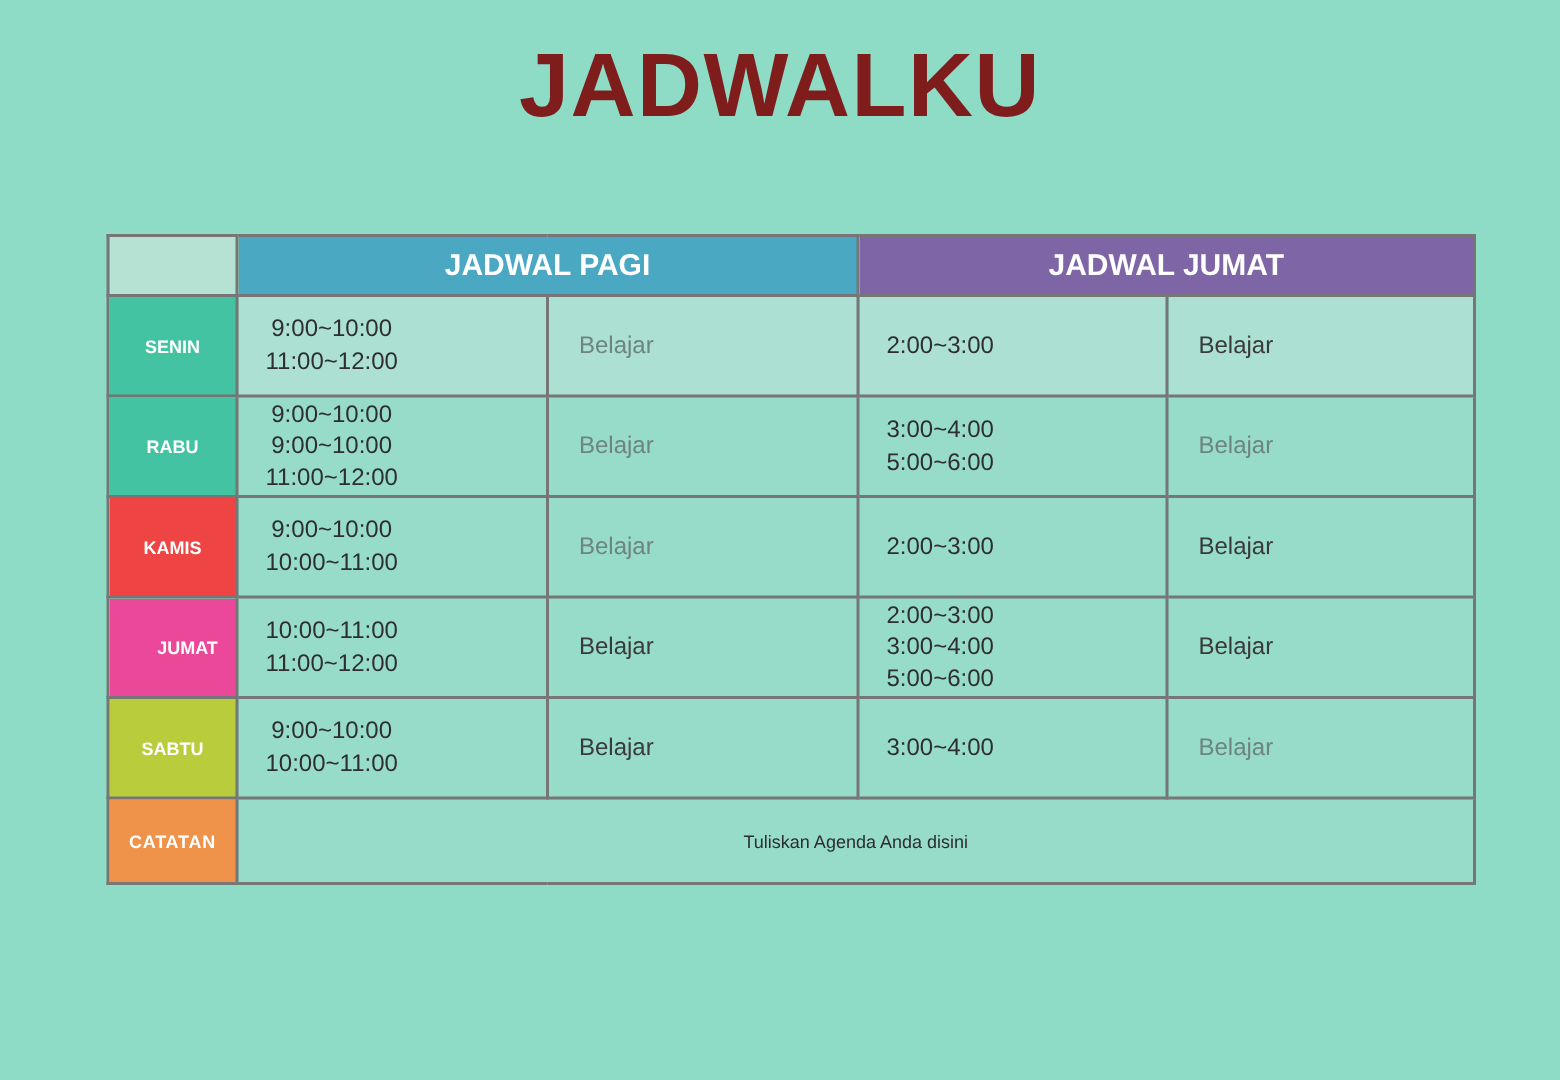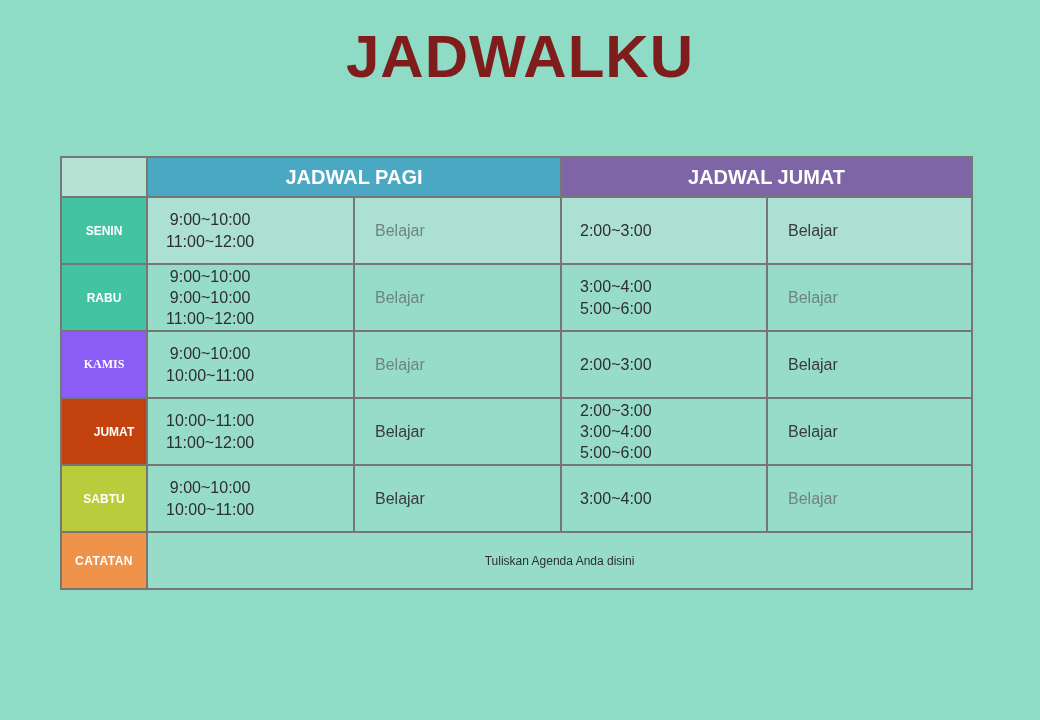--- a/index.html
+++ b/index.html
@@ -17,21 +17,21 @@
     left: 0;
     width: 100%;
     margin: 0;
     text-align: center;
     font-size: 60px;
     font-weight: bold;
     letter-spacing: 1px;
   }
   table.schedule {
     position: absolute;
-    left: 60px;
+    left: 71px;
     top: 156px;
     width: 911px;
     border-collapse: collapse;
     table-layout: fixed;
   }
   .schedule td, .schedule th {
     border: 2px solid #767676;
     padding: 0;
     overflow: hidden;
   }
@@ -124,29 +124,29 @@
       <td class="day-cell" style="background-color: rgb(68, 195, 163);">RABU</td>
       <td class="time-cell" style="background-color: rgb(151, 220, 200);"><span class="time-block">9:00~10:00
 9:00~10:00
 11:00~12:00</span></td>
       <td class="act-cell" style="background-color: rgb(151, 220, 200); color: rgb(110, 132, 128);">Belajar</td>
       <td class="time-cell" style="background-color: rgb(151, 220, 200);"><span class="time-block">3:00~4:00
 5:00~6:00</span></td>
       <td class="act-cell" style="background-color: rgb(151, 220, 200); color: rgb(110, 132, 128);">Belajar</td>
     </tr>
     <tr class="day-row">
-      <td class="day-cell" style="background-color: #8b5cf6; font-family: Liberation Serif, serif;">KAMIS</td>
+      <td class="day-cell" style="background-color: #ef4444;">KAMIS</td>
       <td class="time-cell" style="background-color: rgb(151, 220, 200);"><span class="time-block">9:00~10:00
 10:00~11:00</span></td>
       <td class="act-cell" style="background-color: rgb(151, 220, 200); color: rgb(110, 132, 128);">Belajar</td>
       <td class="time-cell" style="background-color: rgb(151, 220, 200);"><span class="time-block">2:00~3:00</span></td>
       <td class="act-cell" style="background-color: rgb(151, 220, 200); color: rgb(58, 58, 58);">Belajar</td>
     </tr>
     <tr class="day-row">
-      <td class="day-cell" style="background-color: #c2410c; padding-left: 20px;">JUMAT</td>
+      <td class="day-cell" style="background-color: #ec4899; padding-left: 20px;">JUMAT</td>
       <td class="time-cell" style="background-color: rgb(151, 220, 200);"><span class="time-block">10:00~11:00
 11:00~12:00</span></td>
       <td class="act-cell" style="background-color: rgb(151, 220, 200); color: rgb(58, 58, 58);">Belajar</td>
       <td class="time-cell" style="background-color: rgb(151, 220, 200);"><span class="time-block">2:00~3:00
 3:00~4:00
 5:00~6:00</span></td>
       <td class="act-cell" style="background-color: rgb(151, 220, 200); color: rgb(58, 58, 58);">Belajar</td>
     </tr>
     <tr class="day-row">
       <td class="day-cell" style="background-color: rgb(184, 204, 60);">SABTU</td>

